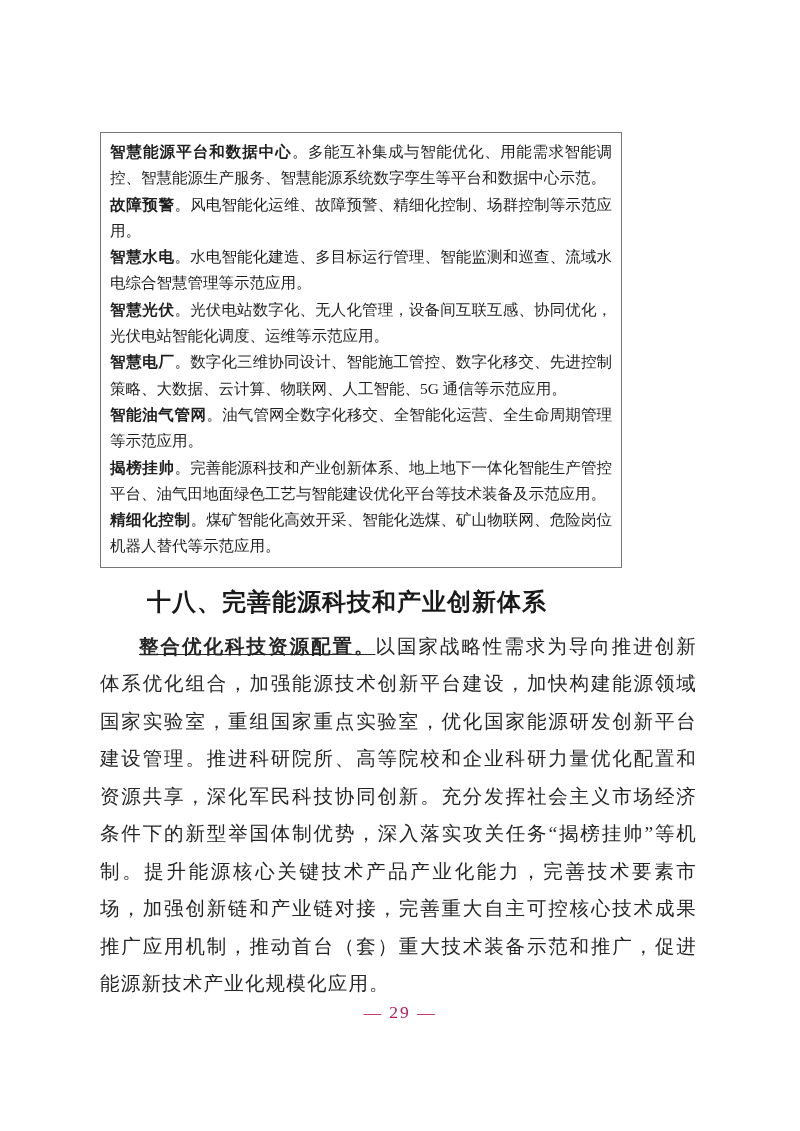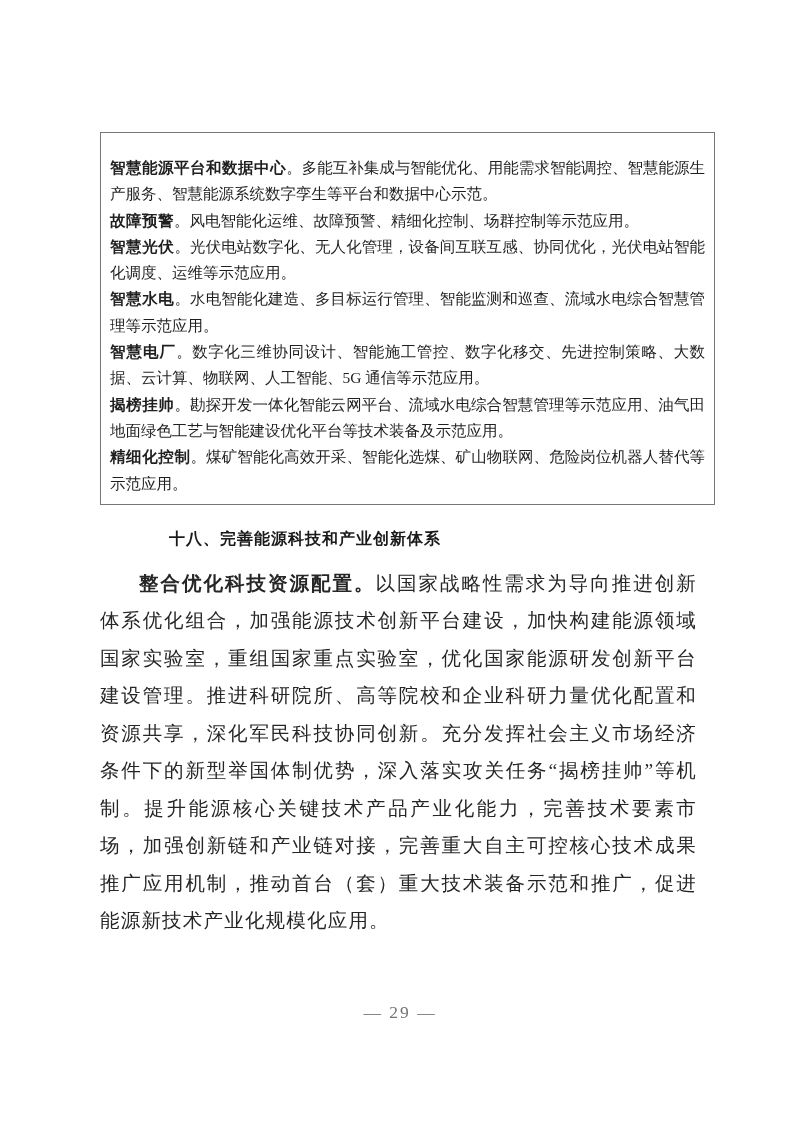--- a/index.html
+++ b/index.html
@@ -17,83 +17,85 @@
     color: #212121;
   }
   .content {
     position: absolute;
     left: 100px;
     top: 132px;
     width: 597px;
   }
   .demo-box {
     box-sizing: border-box;
-    width: 615px;
+    width: 522px;
     border: 1.5px solid #767676;
-    padding: 22px 9px 7px 9px;
+    padding: 6px 9px 7px 9px;
     background: #ffffff;
   }
   .box-item {
     margin: 0;
     font-size: 15.5px;
     line-height: 26.3px;
     text-align: justify;
     color: #1f1f1f;
   }
   .item-head {
     font-family: "Liberation Sans", "DejaVu Sans", sans-serif;
     font-weight: 700;
     letter-spacing: 0.5px;
   }
   .section-heading {
-    margin: 21px 0 0 69px;
+    margin: 21px 0 0 47px;
     font-family: "Liberation Sans", "DejaVu Sans", sans-serif;
     font-weight: 700;
-    font-size: 16px;
+    font-size: 24px;
     line-height: 26px;
     color: #1a1a1a;
     letter-spacing: 1px;
   }
   .para {
     margin: 13px 0 0 0;
     font-size: 19.5px;
     line-height: 37.5px;
     letter-spacing: 1.2px;
     text-align: justify;
     text-indent: 2em;
     color: #262626;
   }
   .para-lead {
     font-weight: 700;
+    text-decoration: underline;
   }
   .page-footer {
     position: absolute;
     top: 1002px;
     left: 0;
     width: 800px;
     text-align: center;
     font-size: 17.5px;
-    color: #737373;
+    color: #be185d;
     letter-spacing: 2px;
   }
 </style>
 </head>
 <body>
 
 <div class="page">
 
   <div class="content">
 
     <div class="demo-box">
       <p class="box-item"><span class="item-head">智慧能源平台和数据中心</span><span>。</span><span>多能互补集成与智能优化、用能需求智能调控、智慧能源生产服务、智慧能源系统数字孪生等平台和数据中心示范。</span></p>
       <p class="box-item"><span class="item-head">故障预警</span><span>。</span><span>风电智能化运维、故障预警、精细化控制、场群控制等示范应用。</span></p>
+      <p class="box-item"><span class="item-head">智慧水电</span><span>。</span><span>水电智能化建造、多目标运行管理、智能监测和巡查、流域水电综合智慧管理等示范应用。</span></p>
       <p class="box-item"><span class="item-head">智慧光伏</span><span>。</span><span>光伏电站数字化、无人化管理，设备间互联互感、协同优化，光伏电站智能化调度、运维等示范应用。</span></p>
-      <p class="box-item"><span class="item-head">智慧水电</span><span>。</span><span>水电智能化建造、多目标运行管理、智能监测和巡查、流域水电综合智慧管理等示范应用。</span></p>
       <p class="box-item"><span class="item-head">智慧电厂</span><span>。</span><span>数字化三维协同设计、智能施工管控、数字化移交、先进控制策略、大数据、云计算、物联网、人工智能、5G 通信等示范应用。</span></p>
-      <p class="box-item"><span class="item-head">揭榜挂帅</span><span>。</span><span>勘探开发一体化智能云网平台、流域水电综合智慧管理等示范应用、油气田地面绿色工艺与智能建设优化平台等技术装备及示范应用。</span></p>
+      <p class="box-item"><span class="item-head">智能油气管网</span><span>。</span><span>油气管网全数字化移交、全智能化运营、全生命周期管理等示范应用。</span></p>
+      <p class="box-item"><span class="item-head">揭榜挂帅</span><span>。</span><span>完善能源科技和产业创新体系、地上地下一体化智能生产管控平台、油气田地面绿色工艺与智能建设优化平台等技术装备及示范应用。</span></p>
       <p class="box-item"><span class="item-head">精细化控制</span><span>。</span><span>煤矿智能化高效开采、智能化选煤、矿山物联网、危险岗位机器人替代等示范应用。</span></p>
     </div>
 
     <h2 class="section-heading">十八、完善能源科技和产业创新体系</h2>
 
     <p class="para"><span class="para-lead">整合优化科技资源配置。</span><span>以国家战略性需求为导向推进创新体系优化组合，加强能源技术创新平台建设，加快构建能源领域国家实验室，重组国家重点实验室，优化国家能源研发创新平台建设管理。推进科研院所、高等院校和企业科研力量优化配置和资源共享，深化军民科技协同创新。充分发挥社会主义市场经济条件下的新型举国体制优势，深入落实攻关任务“揭榜挂帅”等机制。提升能源核心关键技术产品产业化能力，完善技术要素市场，加强创新链和产业链对接，完善重大自主可控核心技术成果推广应用机制，推动首台（套）重大技术装备示范和推广，促进能源新技术产业化规模化应用。</span></p>
 
   </div>
 
   <div class="page-footer">— 29 —</div>

